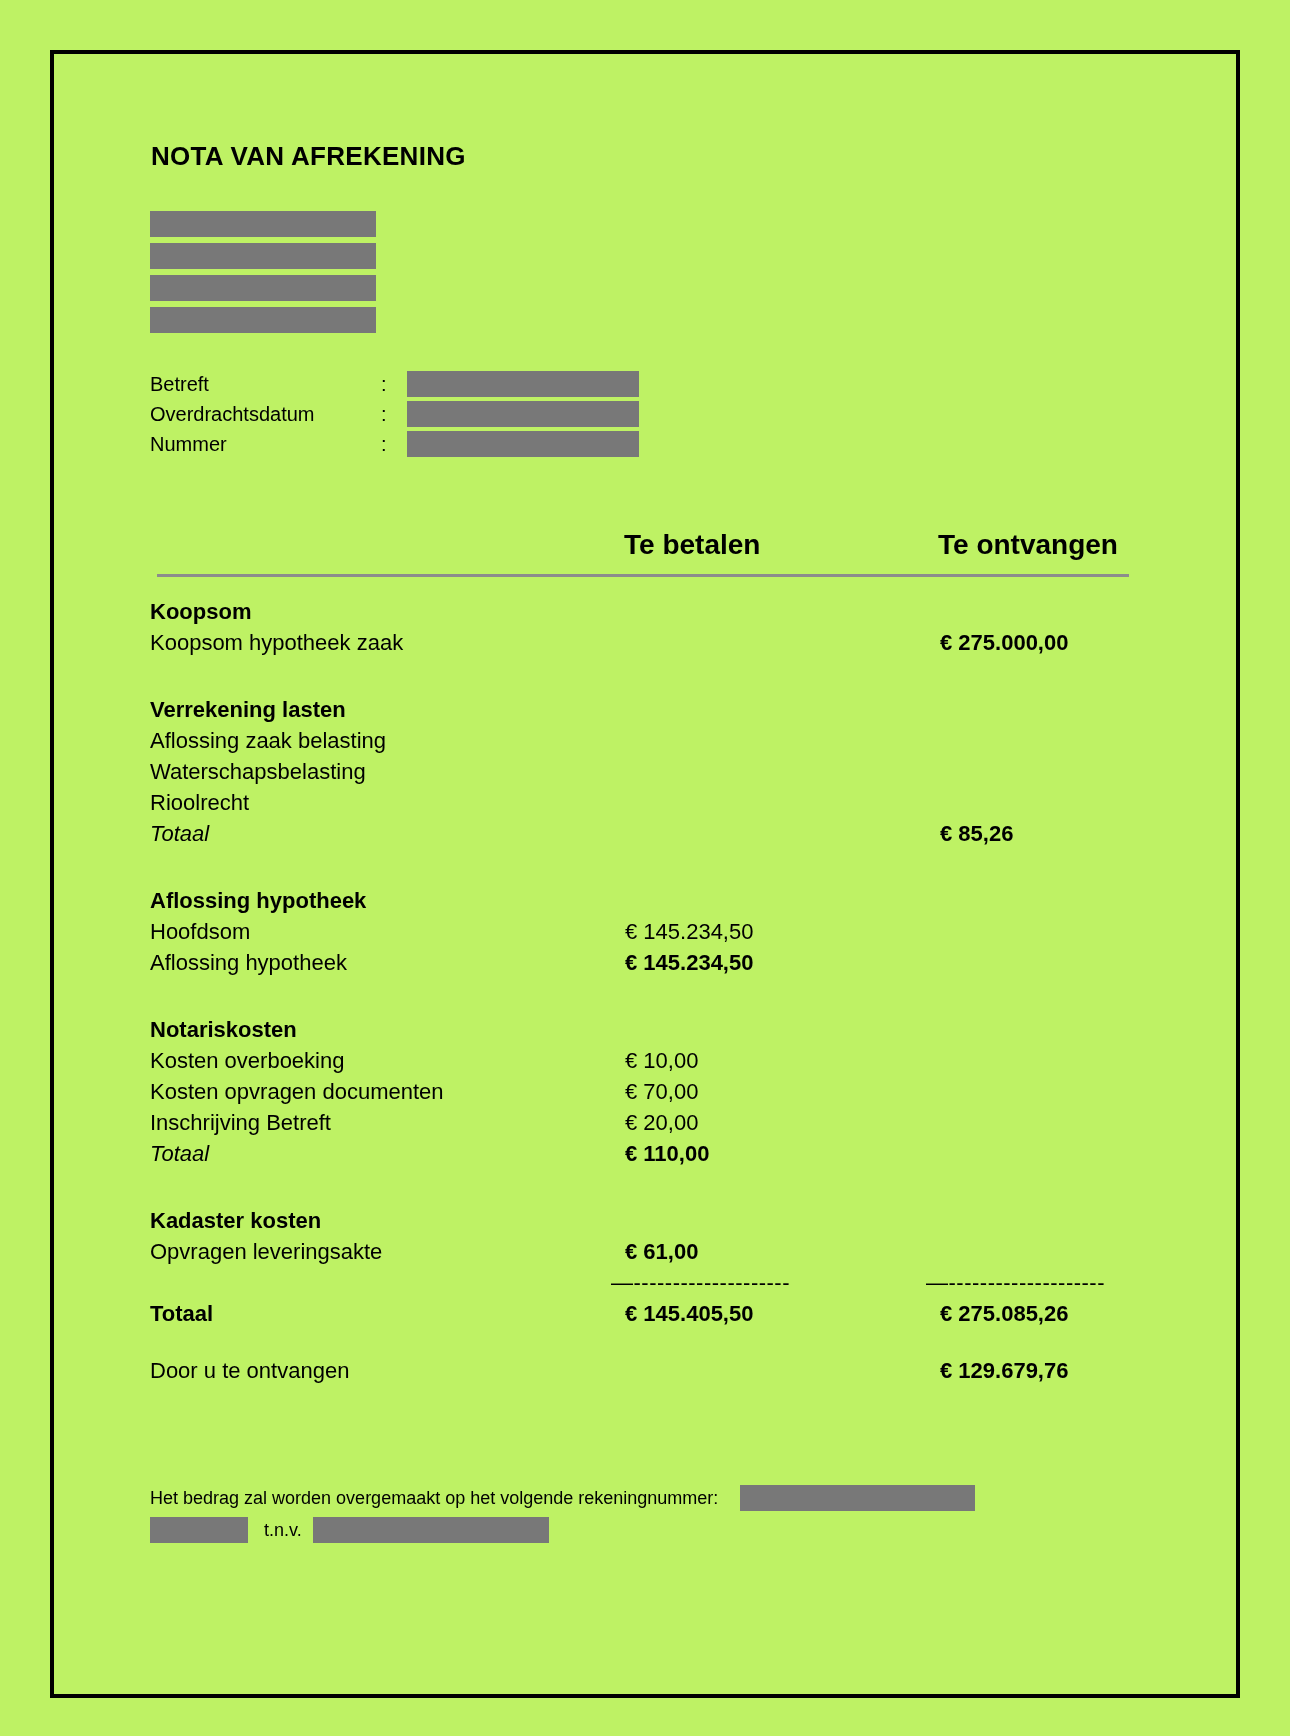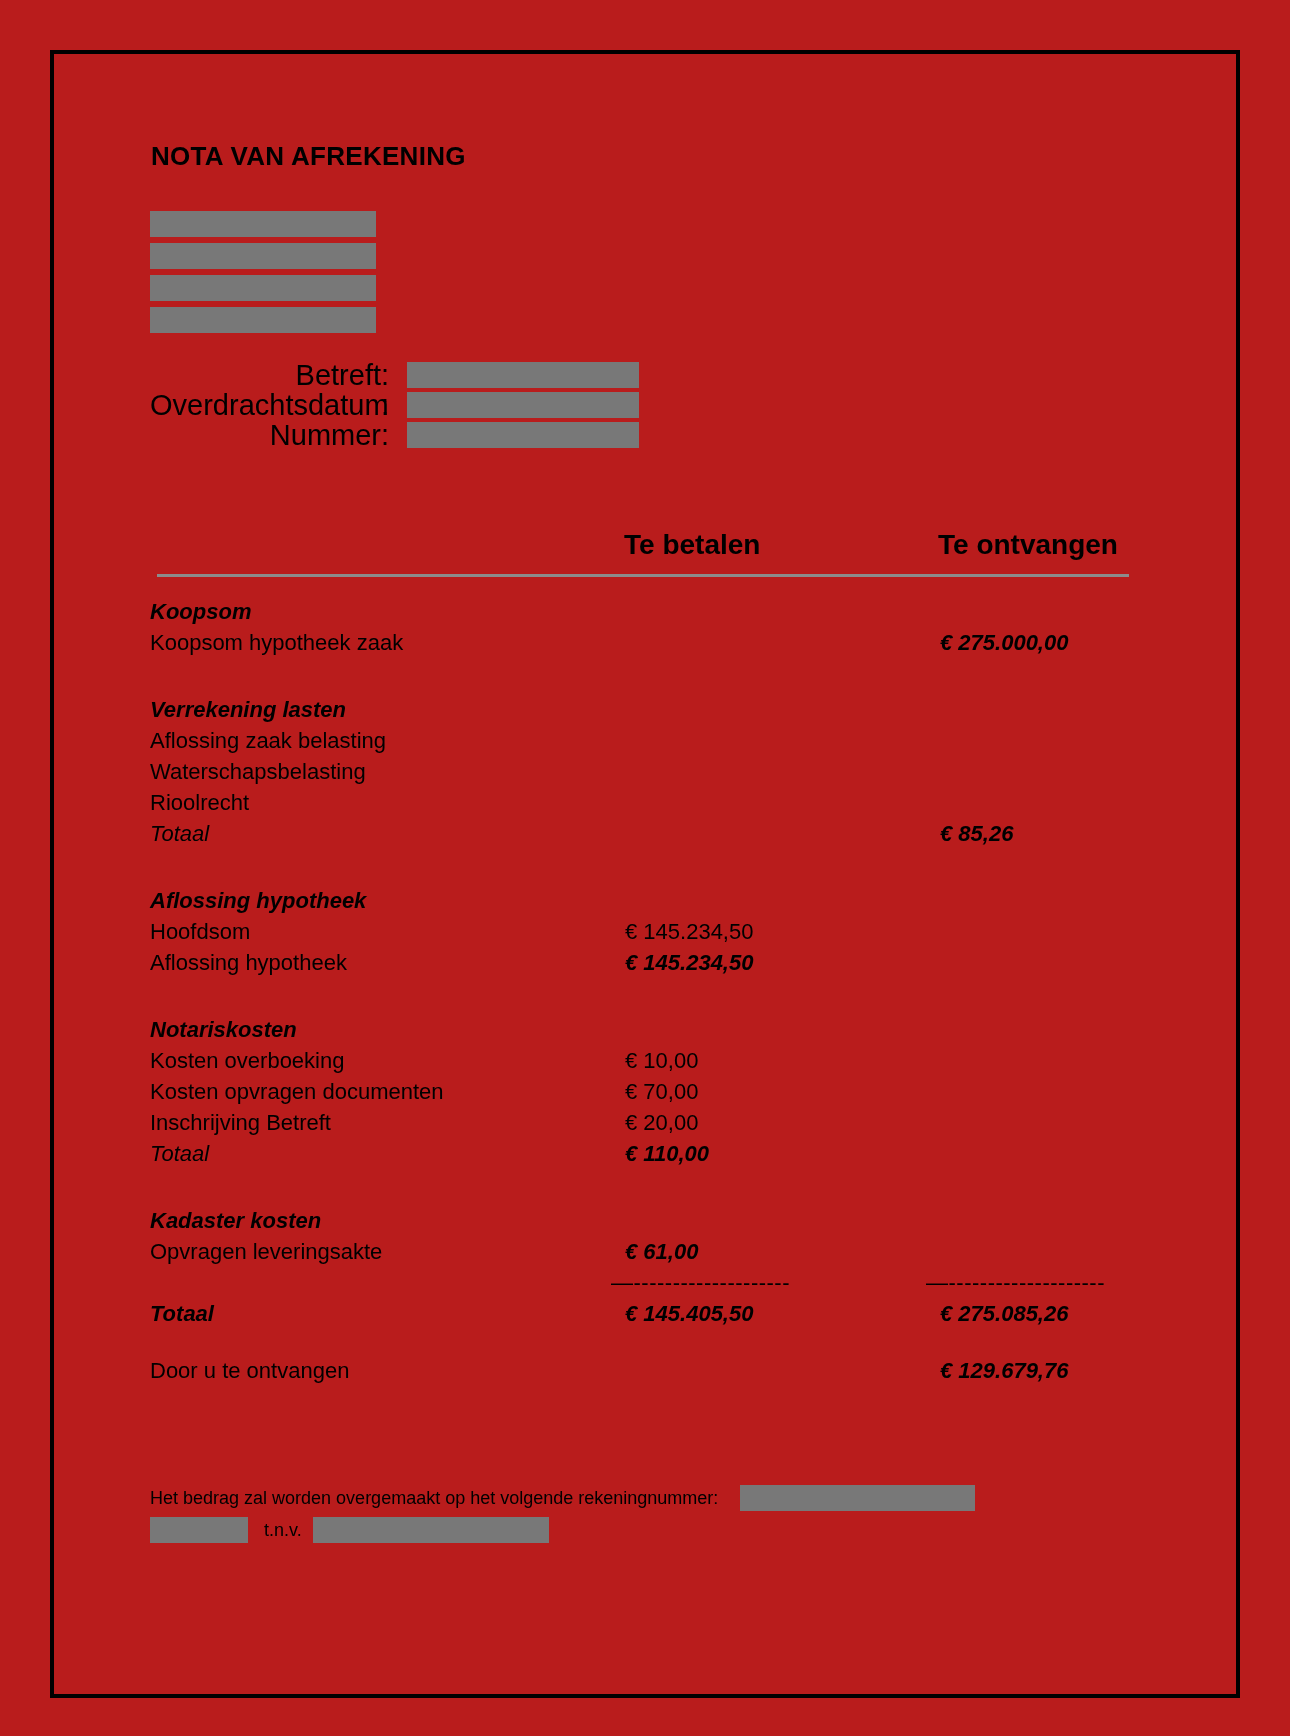--- a/index.html
+++ b/index.html
@@ -1,50 +1,50 @@
 <!DOCTYPE html>
 <html><head>
 <meta charset="utf-8">
 <style>
   html,body { margin:0; padding:0; background:#ffffff; }
   .page {
-    position:relative; width:1290px; height:1736px; background:#b91c1c;
+    position:relative; width:1290px; height:1736px; background:#bef264;
     font-family:"Liberation Sans", sans-serif; color:#000;
     overflow:hidden;
   }
   .frame {
     position:absolute; left:50px; top:50px; width:1190px; height:1648px;
     border:4px solid #000; box-sizing:border-box;
   }
   .title {
     position:absolute; left:151px; top:141px;
     font-size:26px; font-weight:700; letter-spacing:0.3px;
   }
   .bar { background:#787878; height:26px; }
   .address-block { position:absolute; left:150px; top:211px; }
   .address-block .bar { width:226px; margin-bottom:6px; }
 
-  .meta { position:absolute; left:150px; top:360px; font-size:29px;text-align:right; }
+  .meta { position:absolute; left:150px; top:369px; font-size:20px; }
   .meta-row { display:flex; align-items:center; height:30px; }
   .meta-label { width:231px; }
   .meta-colon { width:8px; }
   .meta-row .bar { width:232px; margin-left:18px; }
 
   .colhead { position:absolute; top:529px; font-size:28px; font-weight:700; }
   .colhead.betalen { left:624px; }
   .colhead.ontvangen { left:938px; }
 
   .rule { position:absolute; left:157px; top:574px; width:972px; height:3px; background:#8c8c8c; }
 
   .table { position:absolute; left:150px; top:596px; width:990px; font-size:22px; }
   .trow { display:flex; align-items:center; height:31px; }
   .c1 { width:475px; }
   .c2 { width:315px; }
   .c3 { flex:1; }
-  .b  { font-weight:700;font-style:italic; }
+  .b  { font-weight:700; }
   .i  { font-style:italic; }
   .sgap  { height:36px; }
   .sgap2 { height:26px; }
   .dash { position:relative; left:-14px; letter-spacing:0.5px; white-space:nowrap; }
 
   .footer { position:absolute; left:150px; top:1482px; font-size:18px; }
   .f-row { display:flex; align-items:center; height:32px; }
   .f-row .bar1 { width:235px; margin-left:22px; }
   .f-row .bar2 { width:98px; }
   .f-row .bar3 { width:236px; margin-left:11px; }

